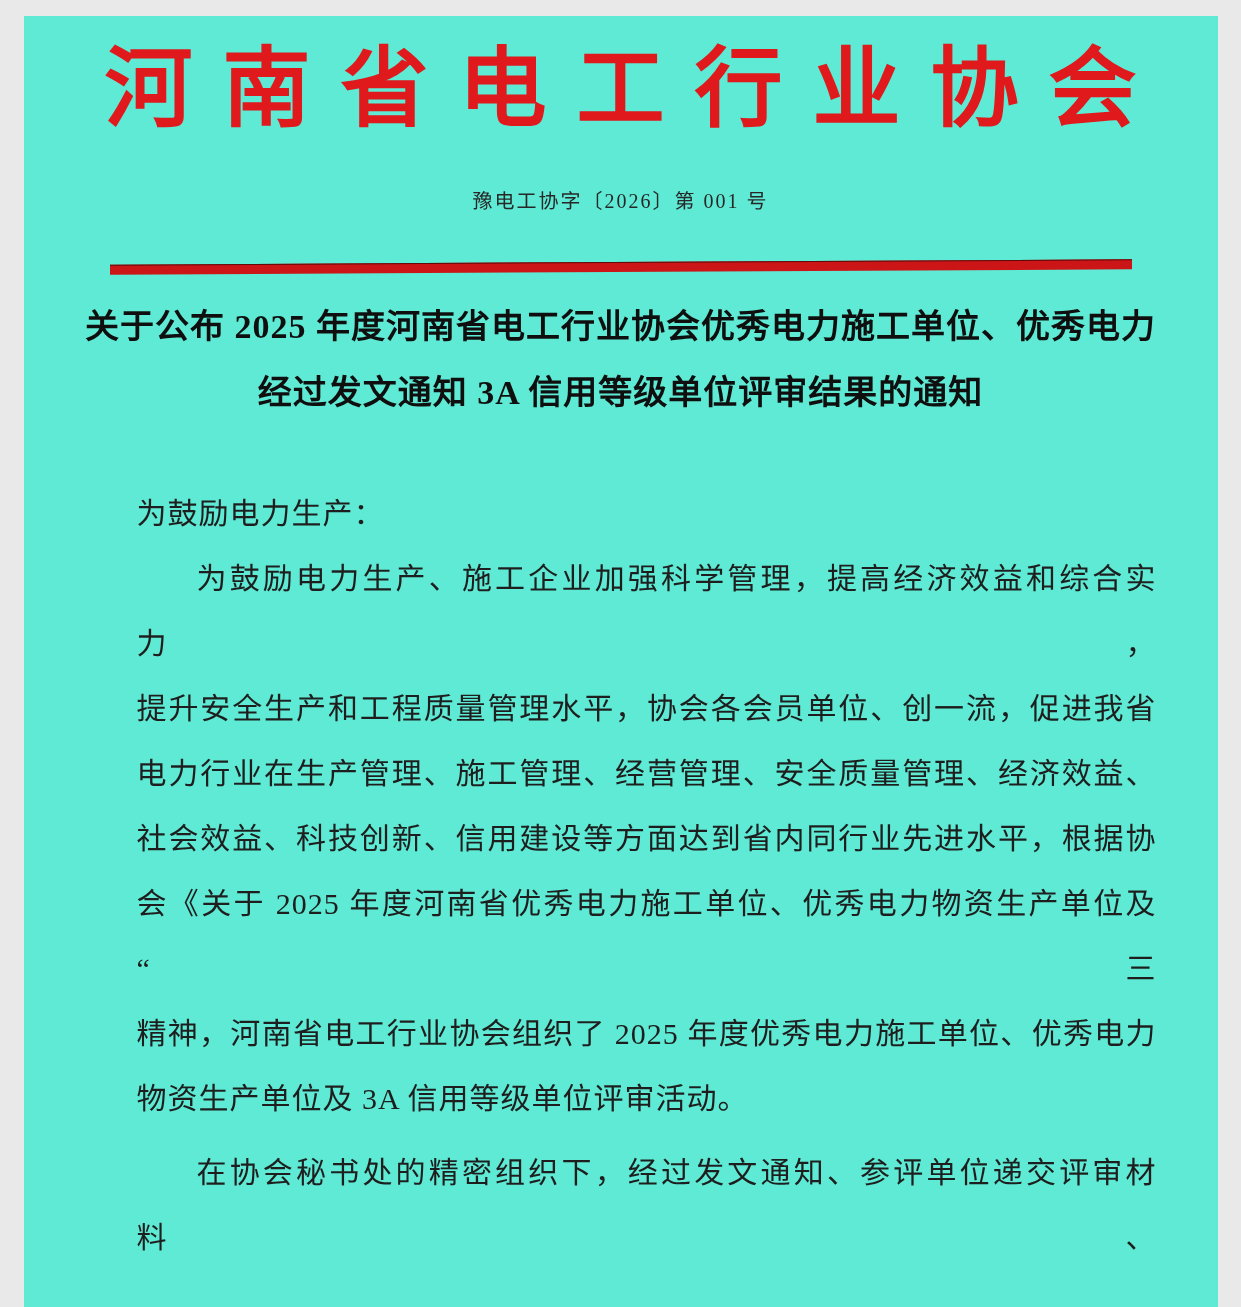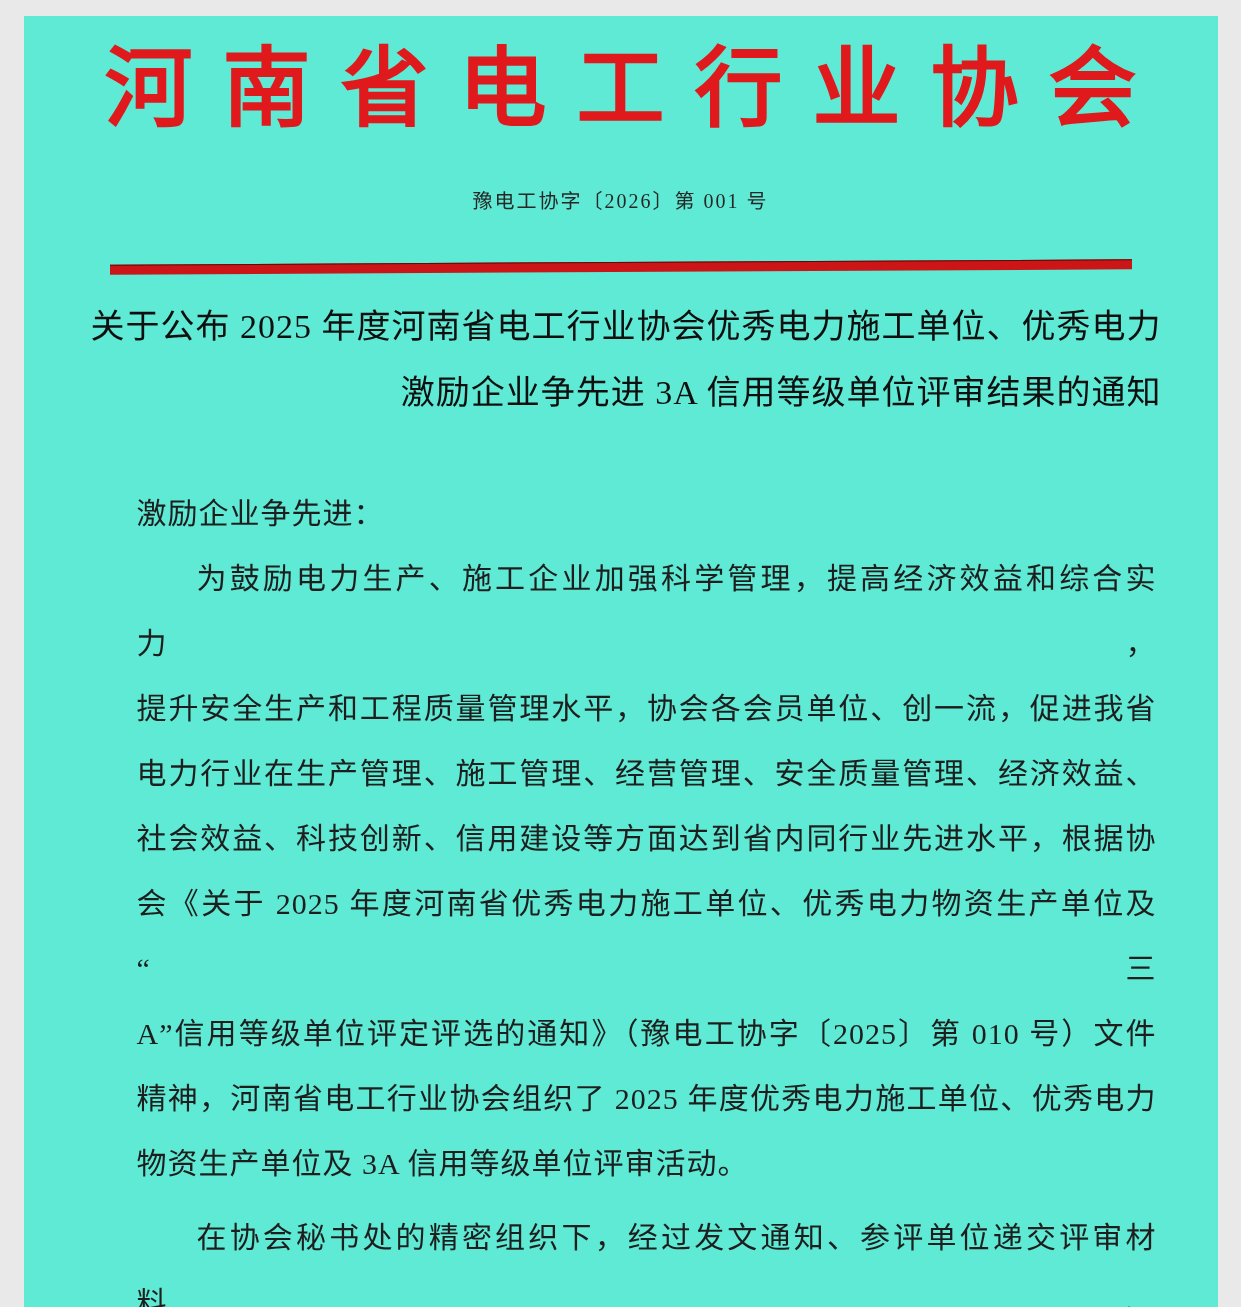--- a/index.html
+++ b/index.html
@@ -45,24 +45,24 @@
     height: 9px;
     margin: 44px auto 0 auto;
     background: linear-gradient(to bottom, #7e0d0e 0%, #b81013 30%, #e02а21 70%, #d31a1b 100%);
     background-color: #cb1517;
     transform: rotate(-0.3deg);
     border-top: 1px solid #5f0a0b;
   }
   
   .notice-title {
     margin: 22px 56px 0 56px;
-    text-align: right;
+    text-align: center;
     font-size: 34px;
     line-height: 66px;
-    font-weight: normal;
+    font-weight: bold;
     color: #0f0f0f;
     letter-spacing: 1px;
   }
   
   .body-text {
     margin: 55px 110px 0 113px;
     width: 1020px;
     font-size: 30px;
     line-height: 65px;
     color: #1e1e1e;
@@ -91,29 +91,28 @@
   <h1 class="org-name" style="color: rgb(224, 25, 28);">
     <span class="spread">河南省电工行业协会</span>
   </h1>
 
   <div class="doc-number">豫电工协字〔2026〕第 001 号</div>
 
   <div class="red-rule" style="background-color: rgb(203, 21, 23);"></div>
 
   <h2 class="notice-title">
     <span>关于公布 2025 年度河南省电工行业协会优秀电力施工单位、优秀电力</span><br>
-    <span>激励企业争先进 3A 信用等级单位评审结果的通知</span>
+    <span>经过发文通知 3A 信用等级单位评审结果的通知</span>
   </h2>
 
   <div class="body-text" id="body-lines">
-      <div class="body-line">激励企业争先进：</div>
+      <div class="body-line">为鼓励电力生产：</div>
       <div class="body-line stretch indent">为鼓励电力生产、施工企业加强科学管理，提高经济效益和综合实力，</div>
       <div class="body-line stretch">提升安全生产和工程质量管理水平，协会各会员单位、创一流，促进我省</div>
       <div class="body-line stretch">电力行业在生产管理、施工管理、经营管理、安全质量管理、经济效益、</div>
       <div class="body-line stretch">社会效益、科技创新、信用建设等方面达到省内同行业先进水平，根据协</div>
       <div class="body-line stretch">会《关于 2025 年度河南省优秀电力施工单位、优秀电力物资生产单位及“三</div>
-      <div class="body-line stretch">A”信用等级单位评定评选的通知》（豫电工协字〔2025〕第 010 号）文件</div>
       <div class="body-line stretch">精神，河南省电工行业协会组织了 2025 年度优秀电力施工单位、优秀电力</div>
       <div class="body-line">物资生产单位及 3A 信用等级单位评审活动。</div>
       <div class="body-line stretch indent para-start">在协会秘书处的精密组织下，经过发文通知、参评单位递交评审材料、</div>
     </div>
 
 </div>
 
 </body></html>

